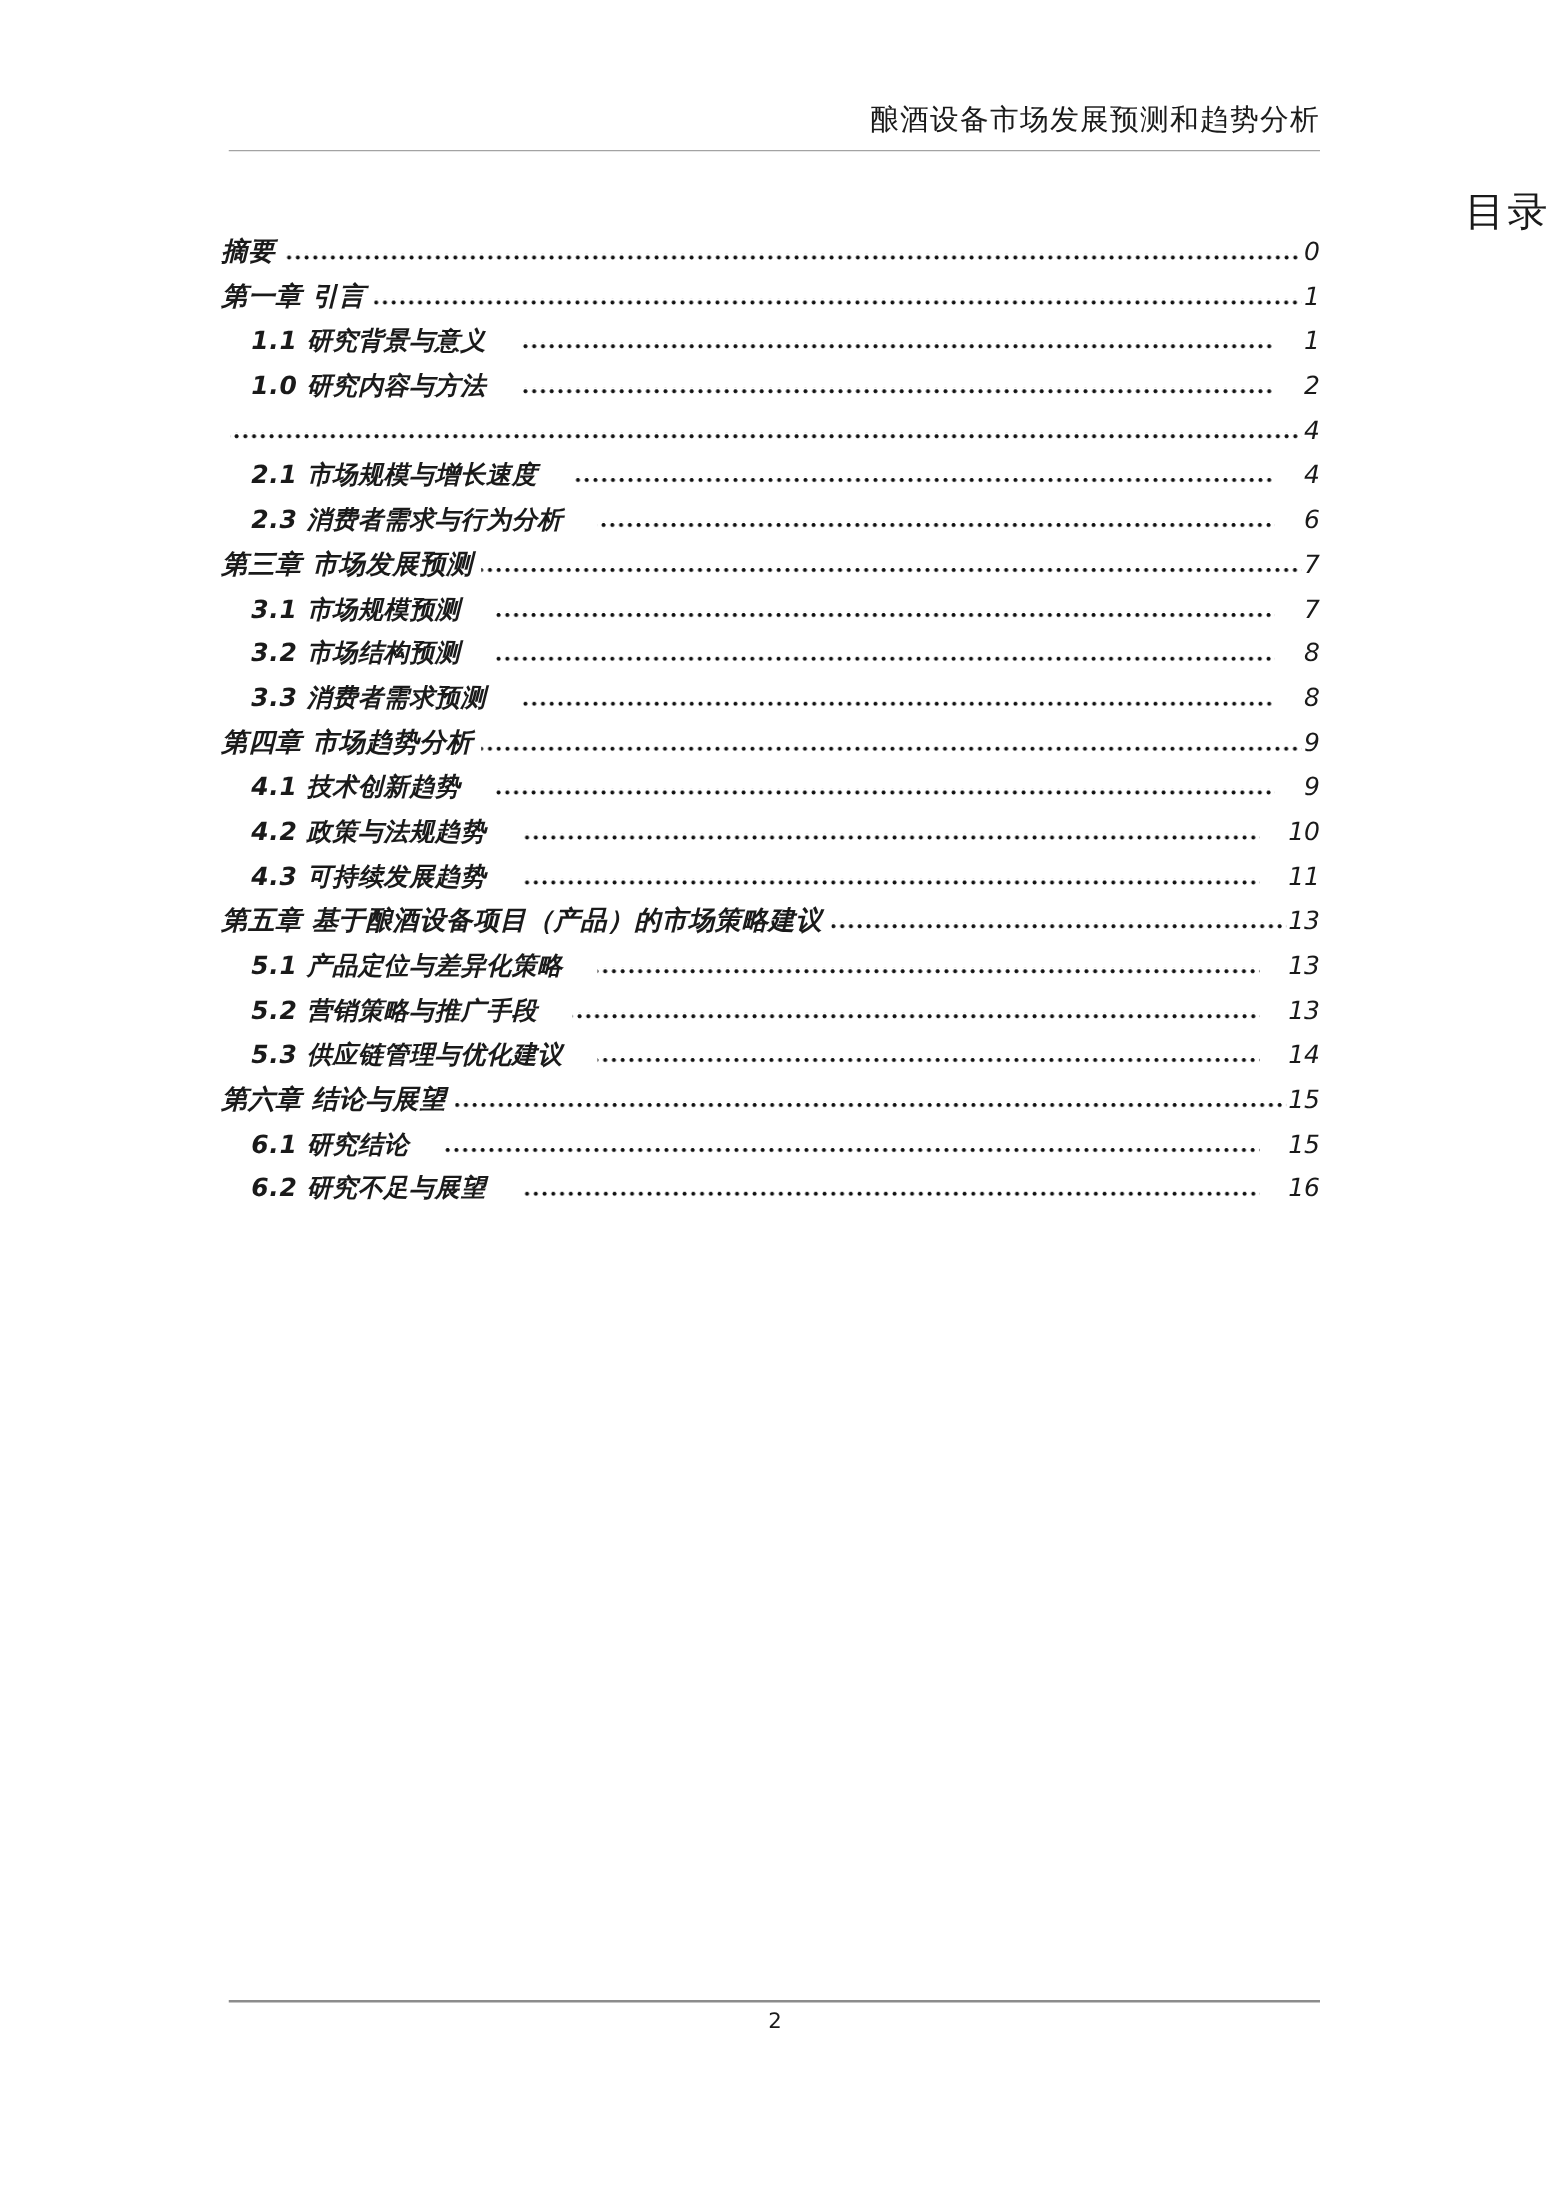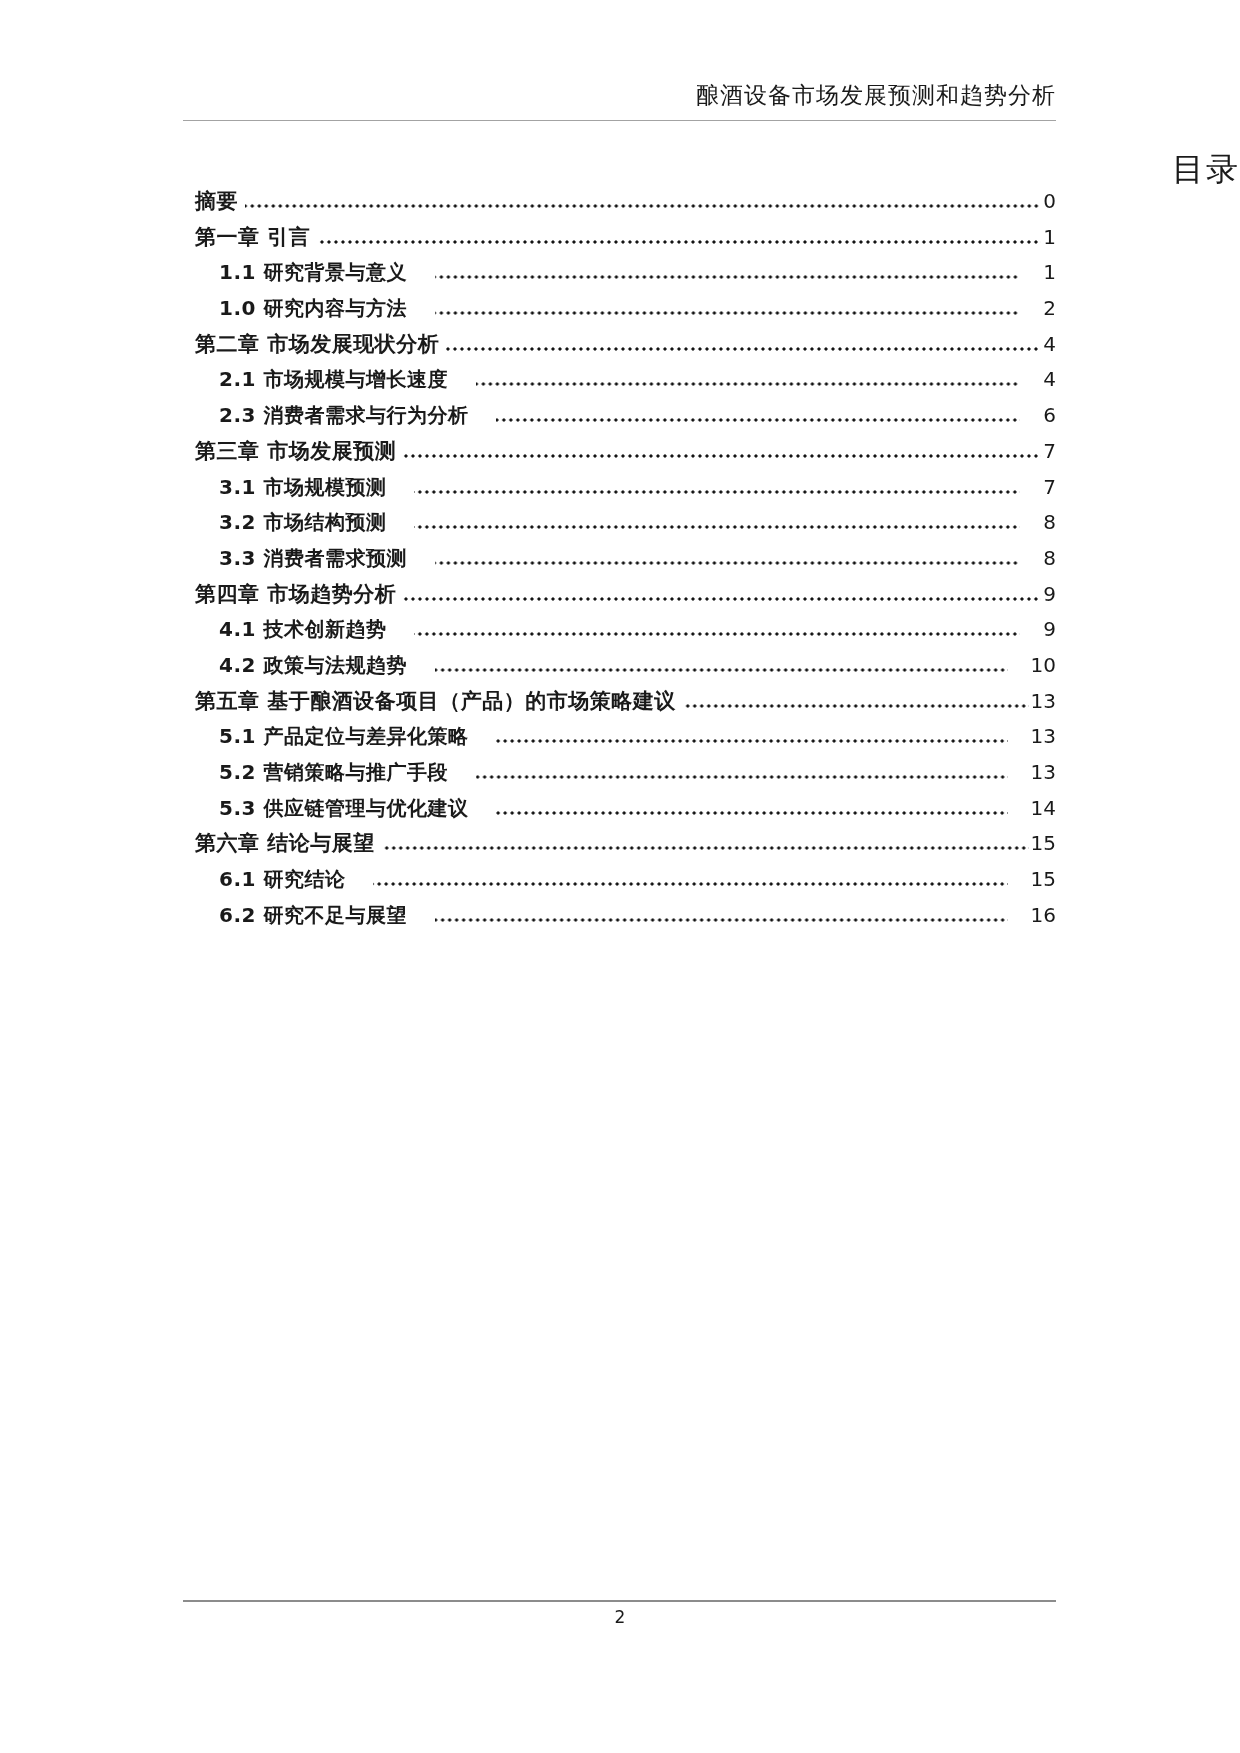--- a/index.html
+++ b/index.html
@@ -37,21 +37,21 @@
     position: absolute;
     top: 148px; left: 0; width: 100%;
     text-align: right;
     font-size: 32px;
     font-weight: 400;
     letter-spacing: 2px;
   }
 
   .toc {
     position: absolute;
-    top: 184px; left: 195px; right: 184px;
+    top: 184px; left: 177px; right: 184px; font-style: italic;
   }
   .toc-entry {
     display: flex;
     align-items: baseline;
     height: 35.7px;
     line-height: 35.7px;
     font-size: 21px;
     font-weight: 700;
     white-space: nowrap;
   }
@@ -110,21 +110,20 @@
         <span class="toc-label">1.1 研究背景与意义</span>
         <span class="leader"></span>
         <span class="toc-page">1</span>
       </div>
       <div class="toc-entry sub">
         <span class="toc-label">1.0 研究内容与方法</span>
         <span class="leader"></span>
         <span class="toc-page">2</span>
       </div>
       <div class="toc-entry">
-        <span class="toc-label">第二章 市场发展现状分析</span>
         <span class="leader"></span>
         <span class="toc-page">4</span>
       </div>
       <div class="toc-entry sub">
         <span class="toc-label">2.1 市场规模与增长速度</span>
         <span class="leader"></span>
         <span class="toc-page">4</span>
       </div>
       <div class="toc-entry sub">
         <span class="toc-label">2.3 消费者需求与行为分析</span>
@@ -158,20 +157,25 @@
       </div>
       <div class="toc-entry sub">
         <span class="toc-label">4.1 技术创新趋势</span>
         <span class="leader"></span>
         <span class="toc-page">9</span>
       </div>
       <div class="toc-entry sub">
         <span class="toc-label">4.2 政策与法规趋势</span>
         <span class="leader"></span>
         <span class="toc-page">10</span>
+      </div>
+      <div class="toc-entry sub">
+        <span class="toc-label">4.3 可持续发展趋势</span>
+        <span class="leader"></span>
+        <span class="toc-page">11</span>
       </div>
       <div class="toc-entry">
         <span class="toc-label">第五章 基于酿酒设备项目（产品）的市场策略建议</span>
         <span class="leader"></span>
         <span class="toc-page">13</span>
       </div>
       <div class="toc-entry sub">
         <span class="toc-label">5.1 产品定位与差异化策略</span>
         <span class="leader"></span>
         <span class="toc-page">13</span>

